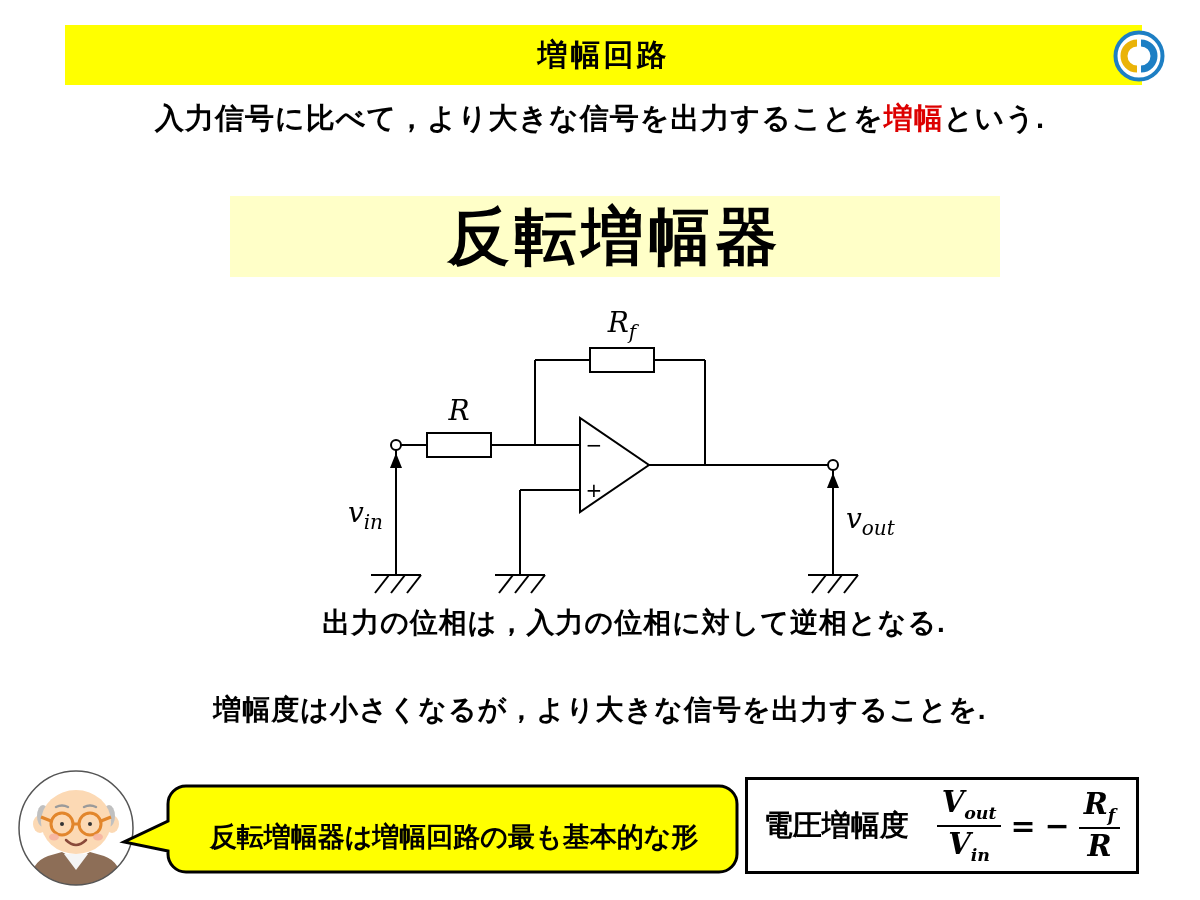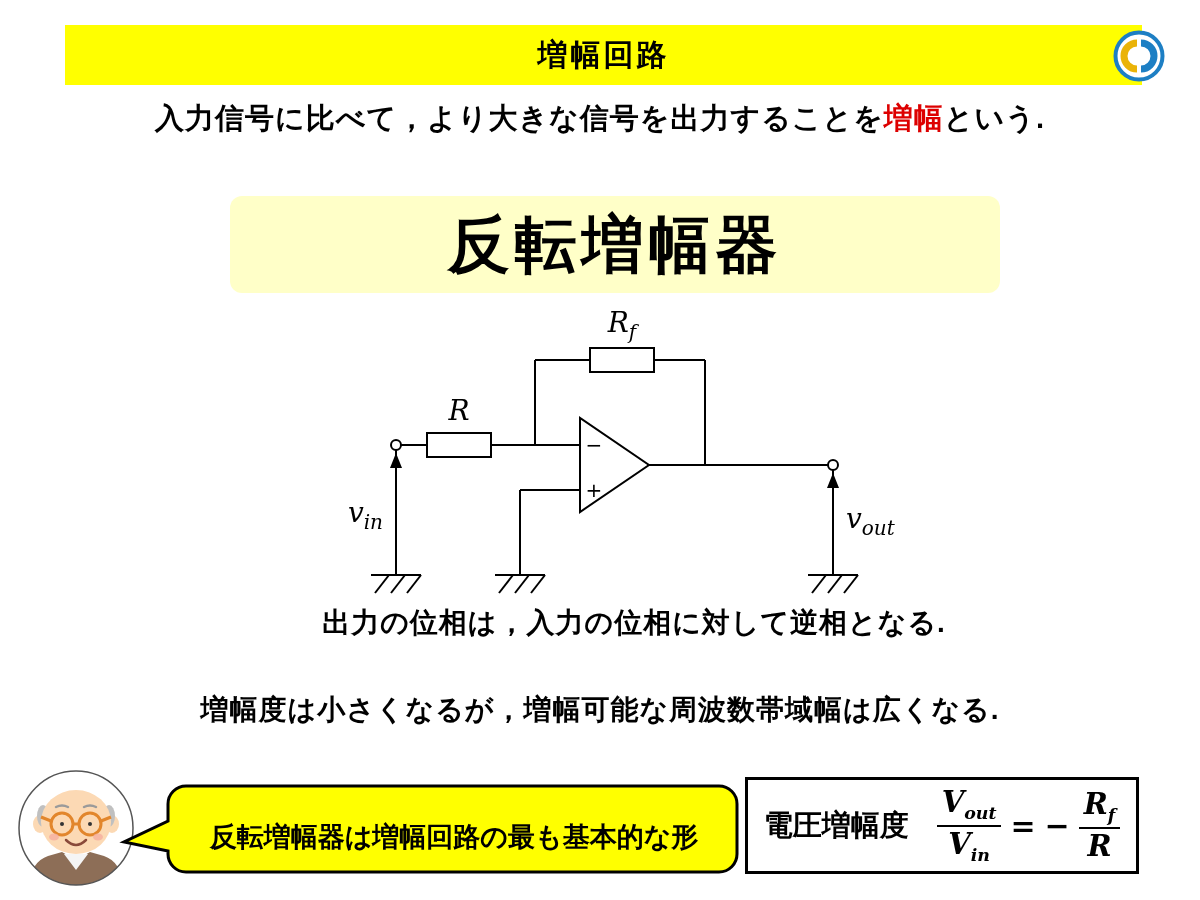--- a/index.html
+++ b/index.html
@@ -19,22 +19,22 @@
 
   
   .intro{
     position:absolute;left:0;top:99px;width:1200px;text-align:center;
     font-size:29px;font-weight:bold;letter-spacing:1px;
   }
   .intro .hl{color:#dd0000;}
 
   
   .section-box{
-    position:absolute;left:230px;top:196px;width:770px;height:97px;background:#ffffc8;
-    border-radius:12px;display:flex;align-items:center;justify-content:center;
+    position:absolute;left:230px;top:196px;width:770px;height:81px;background:#ffffc8;
+    border-radius:0;display:flex;align-items:center;justify-content:center;
   }
   .section-title{font-size:62px;font-weight:bold;letter-spacing:5px;}
 
   
   .circuit{position:absolute;left:0;top:300px;}
   .circuit .wire{stroke:#000;stroke-width:2;fill:none;}
   .circuit .part{stroke:#000;stroke-width:2;fill:#ffffff;}
   .mtext{font-family:"DejaVu Serif","Liberation Serif",serif;font-style:italic;font-size:28px;fill:#000;}
   .msub{font-size:20px;}
   .sign{font-family:"DejaVu Sans","Liberation Sans",sans-serif;font-size:20px;fill:#000;}
@@ -138,21 +138,21 @@
       <line x1="858" y1="275" x2="844" y2="293"></line>
     </g>
 
     <text class="mtext" x="622" y="32" text-anchor="middle"><tspan>R</tspan><tspan class="msub" dy="7">f</tspan></text>
     <text class="mtext" x="459" y="120" text-anchor="middle">R</text>
     <text class="mtext" x="383" y="222" text-anchor="end"><tspan>v</tspan><tspan class="msub" dy="7">in</tspan></text>
     <text class="mtext" x="846" y="228" text-anchor="start"><tspan>v</tspan><tspan class="msub" dy="7">out</tspan></text>
   </svg>
 
   <div class="note note1"><span>出力の位相は，入力の位相に対して</span><span class="em">逆相</span><span>となる.</span></div>
-  <div class="note note2">増幅度は小さくなるが，増幅可能な周波数帯域幅は広くなる.</div>
+  <div class="note note2">増幅度は小さくなるが，より大きな信号を出力することを.</div>
 
   <div class="avatar">
     <svg width="124" height="124" viewBox="0 0 124 124">
       <defs>
         <clipPath id="avclip">
             <circle cx="62" cy="62" r="57"></circle>
           </clipPath>
       </defs>
       <circle cx="62" cy="62" r="57" fill="#ffffff"></circle>
       <g clip-path="url(#avclip)">

